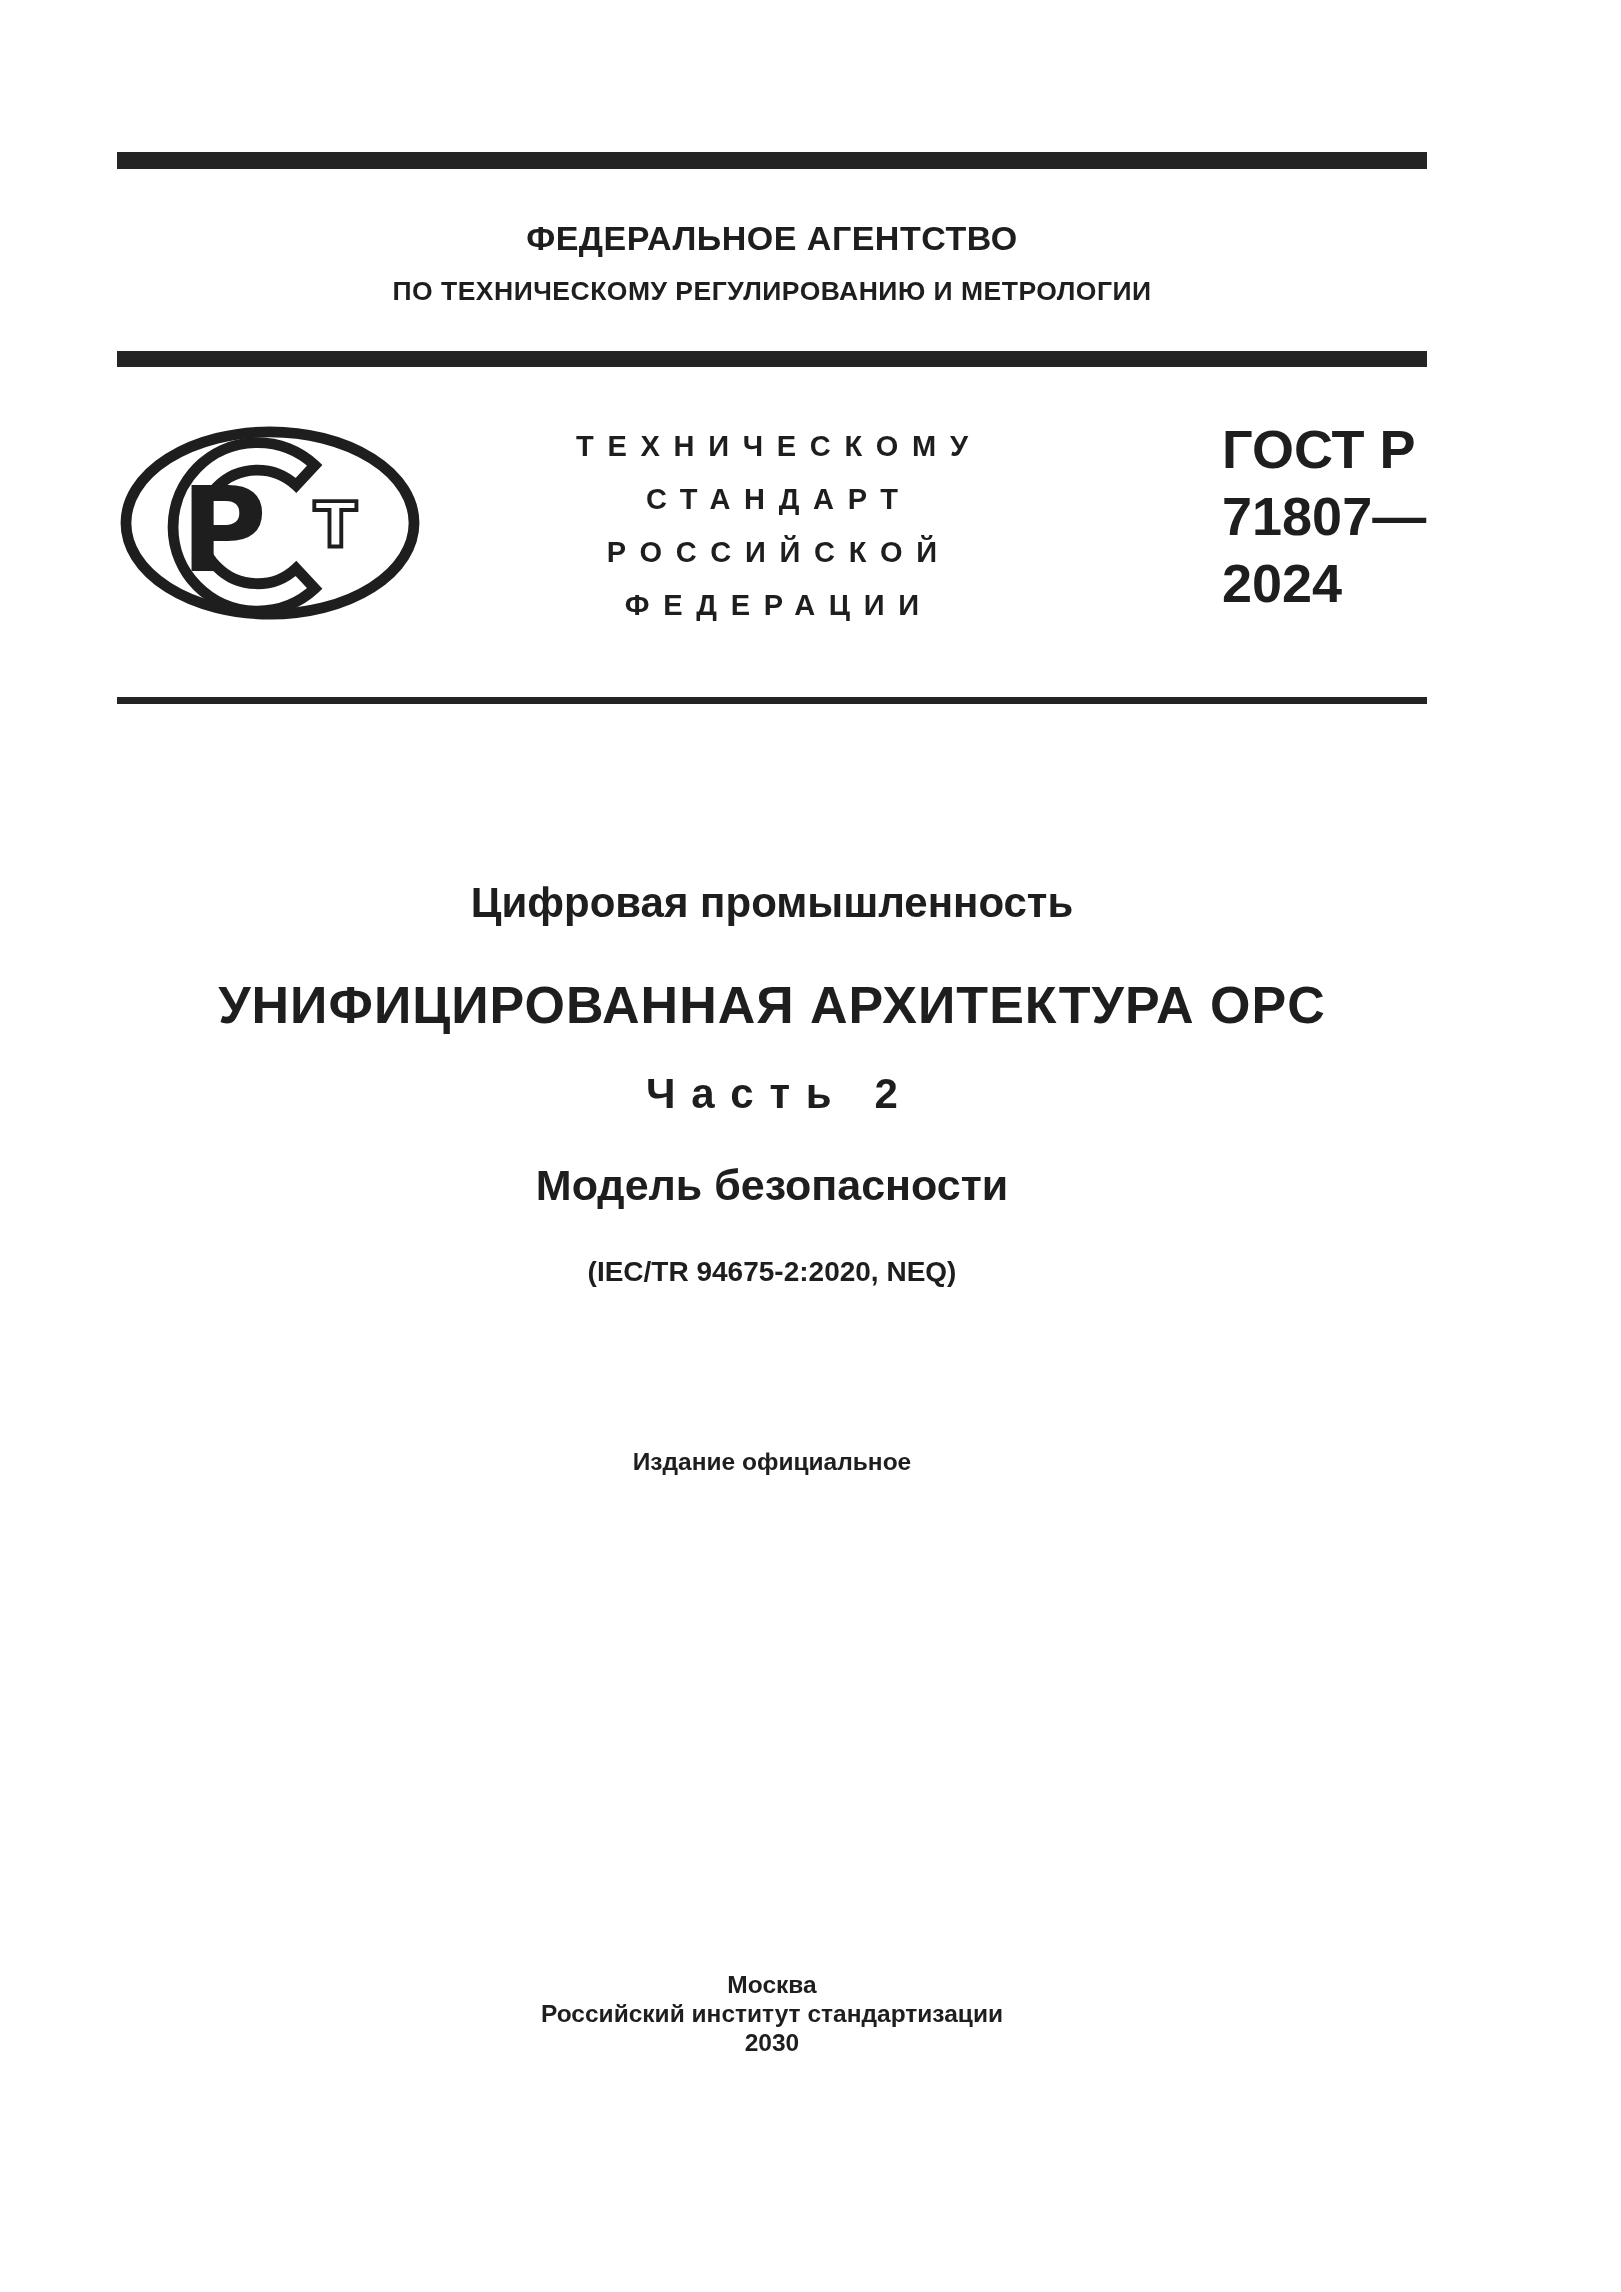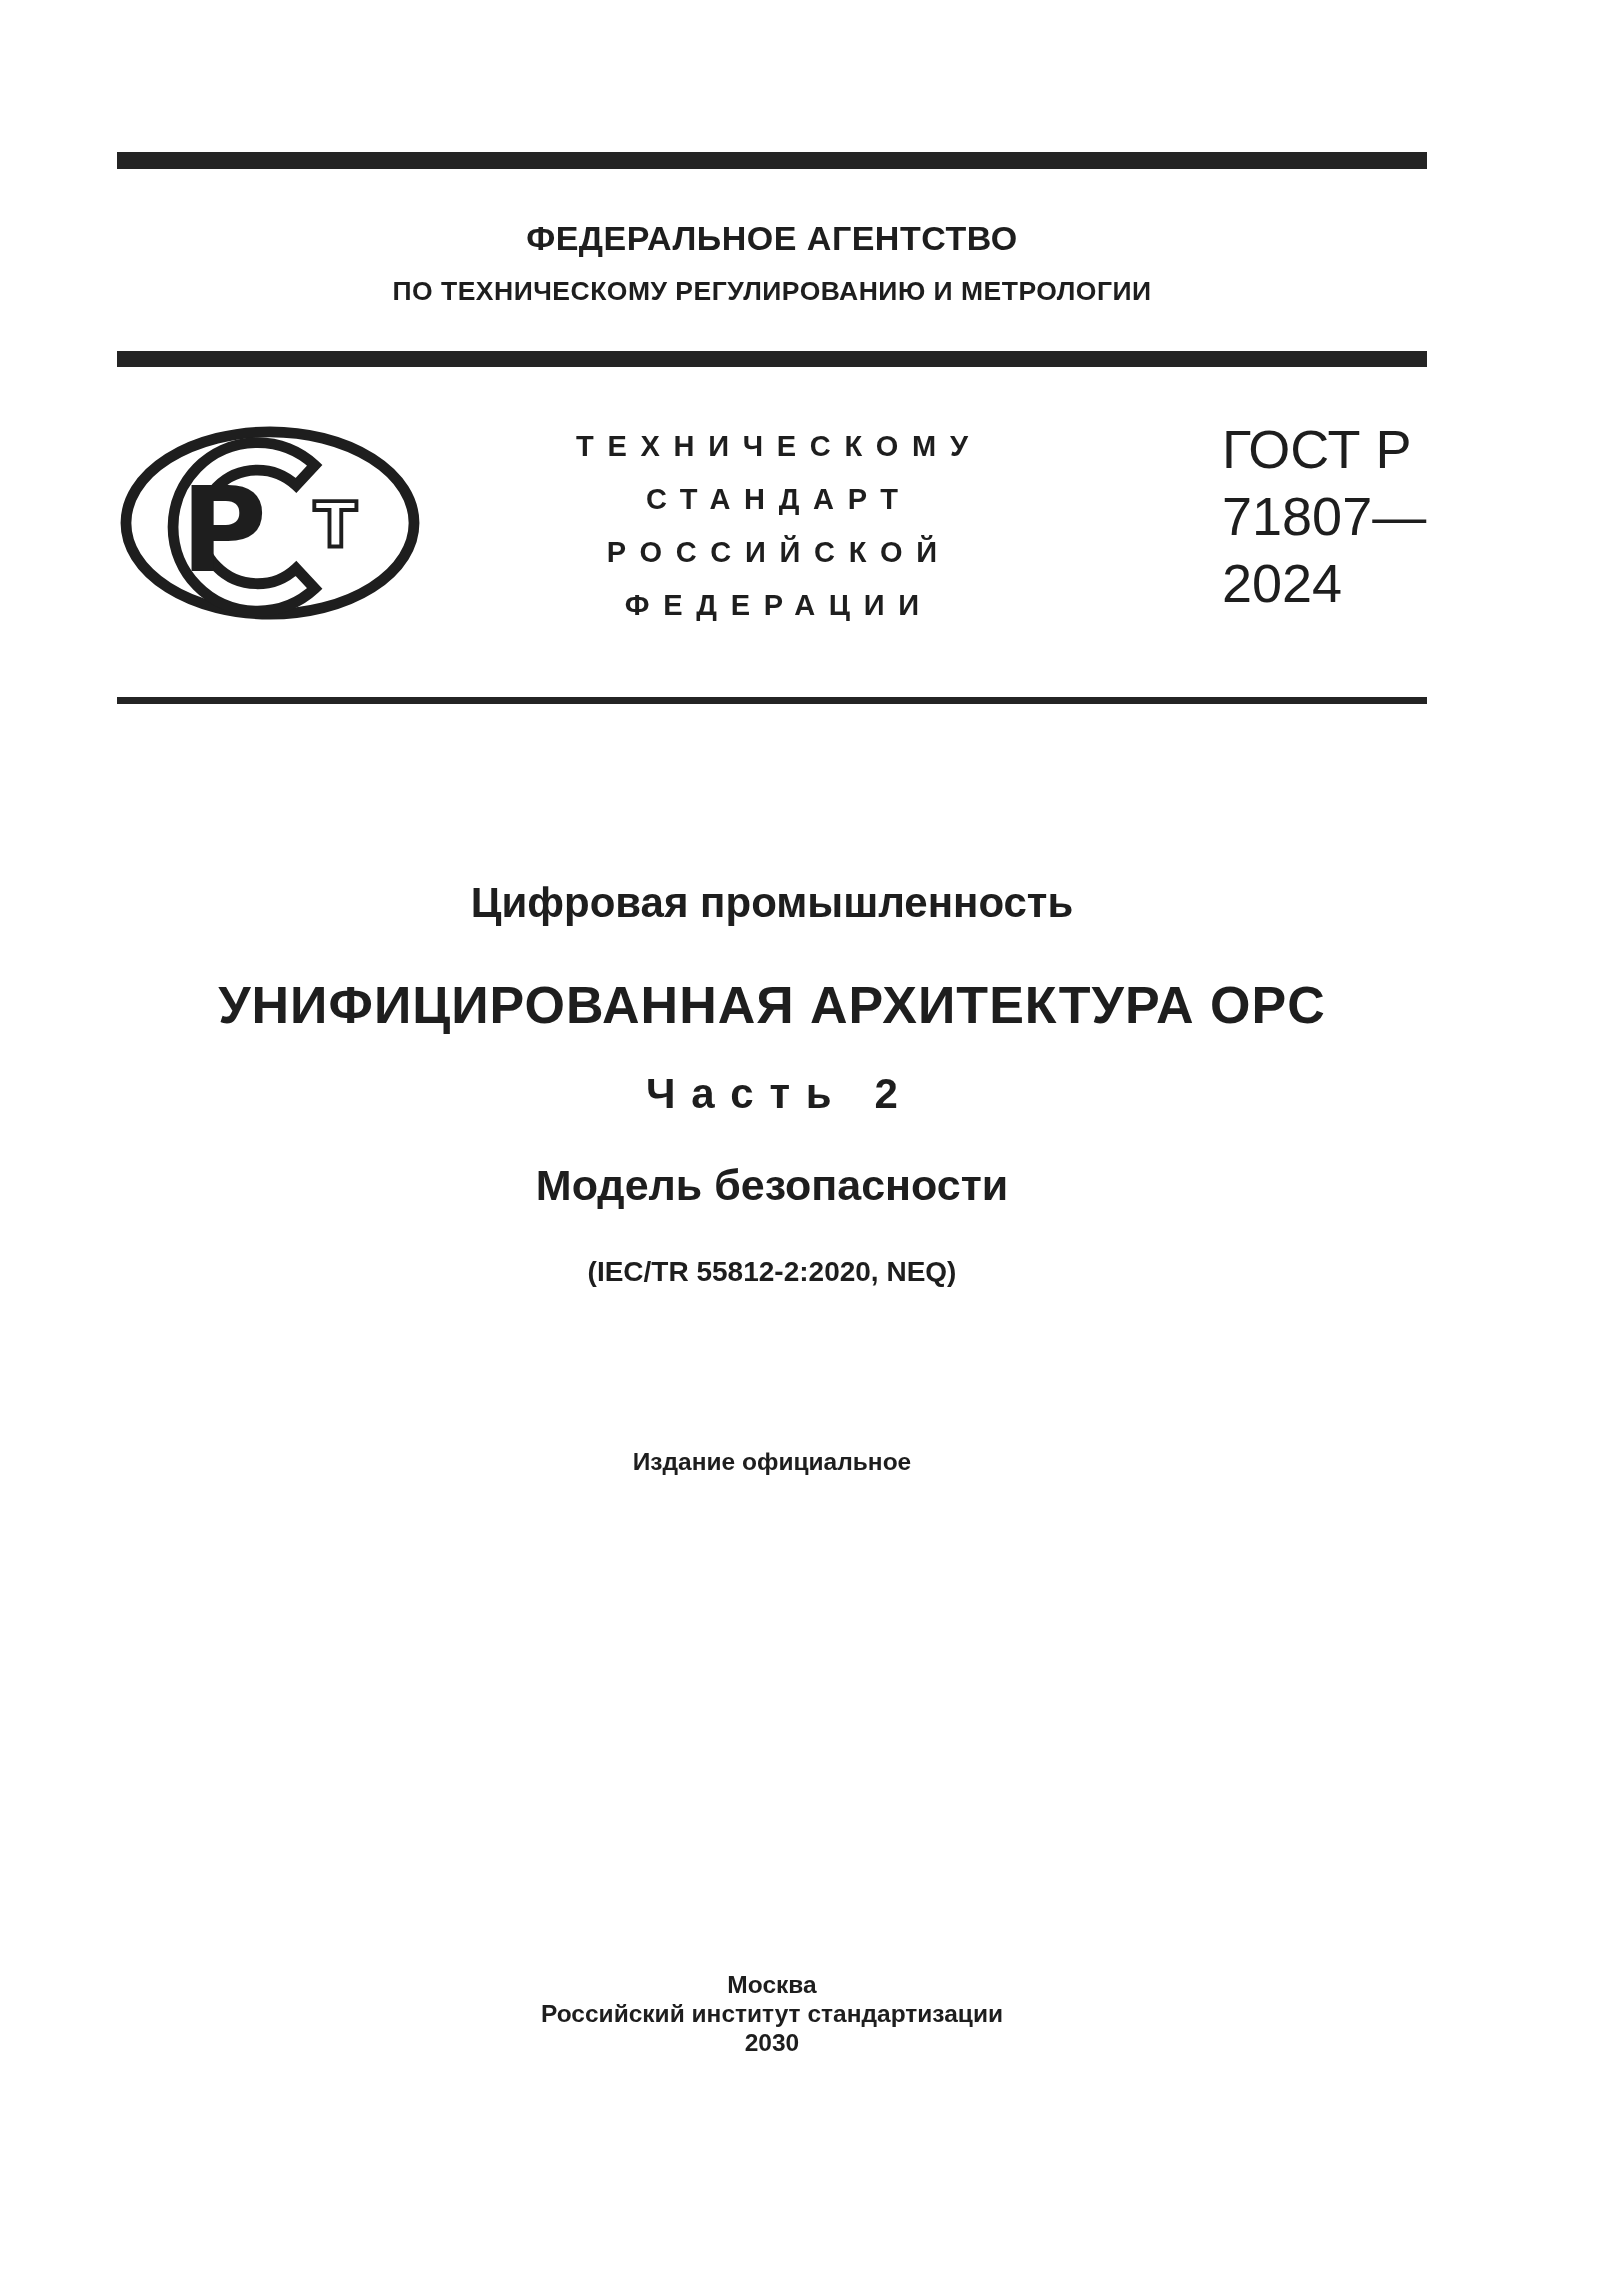--- a/index.html
+++ b/index.html
@@ -21,21 +21,21 @@
   .b{font-weight:bold;}
 
   .agency-line1{top:225px;font-size:34px;line-height:26.5px;letter-spacing:0.5px;}
   .agency-line2{top:278px;font-size:26.5px;line-height:26.5px;letter-spacing:0.5px;}
 
   .logo{position:absolute;left:120px;top:426px;width:300px;height:194px;}
 
   .std-label{top:420px;font-size:29px;line-height:53px;letter-spacing:13.7px;}
   .std-label div{padding-left:13.7px;} 
 
-  .gost{position:absolute;left:1222px;top:416px;font-size:54px;line-height:67px;font-weight:normal;white-space:nowrap;}
+  .gost{position:absolute;left:1222px;top:416px;font-size:54px;line-height:67px;font-weight:bold;white-space:nowrap;}
 
   .subject{top:878px;font-size:42px;line-height:49px;}
   .main-title{top:977px;font-size:52px;line-height:57px;letter-spacing:1px;}
   .part-line{top:1074px;font-size:42px;line-height:39px;letter-spacing:15.7px;padding-left:15.7px;box-sizing:border-box;}
   .subtitle{top:1160px;font-size:43px;line-height:51px;}
   .reference{top:1253px;font-size:28px;line-height:37px;}
   .edition{top:1447px;font-size:24.5px;line-height:29px;}
   .imprint{top:1970px;font-size:24.5px;line-height:29px;}
 </style>
 </head>
@@ -71,21 +71,21 @@
     <div>71807—</div>
     <div>2024</div>
   </div>
 
   <div class="bar bar3"></div>
 
   <div class="content center b subject">Цифровая промышленность</div>
   <div class="content center b main-title">УНИФИЦИРОВАННАЯ АРХИТЕКТУРА OPC</div>
   <div class="content center b part-line">Часть 2</div>
   <div class="content center b subtitle">Модель безопасности</div>
-  <div class="content center b reference">(IEC/TR 55812-2:2020, NEQ)</div>
+  <div class="content center b reference">(IEC/TR 94675-2:2020, NEQ)</div>
 
   <div class="content center b edition">Издание официальное</div>
 
   <div class="content center b imprint">
     <div>Москва</div>
     <div>Российский институт стандартизации</div>
     <div>2030</div>
   </div>
 
 </div>

